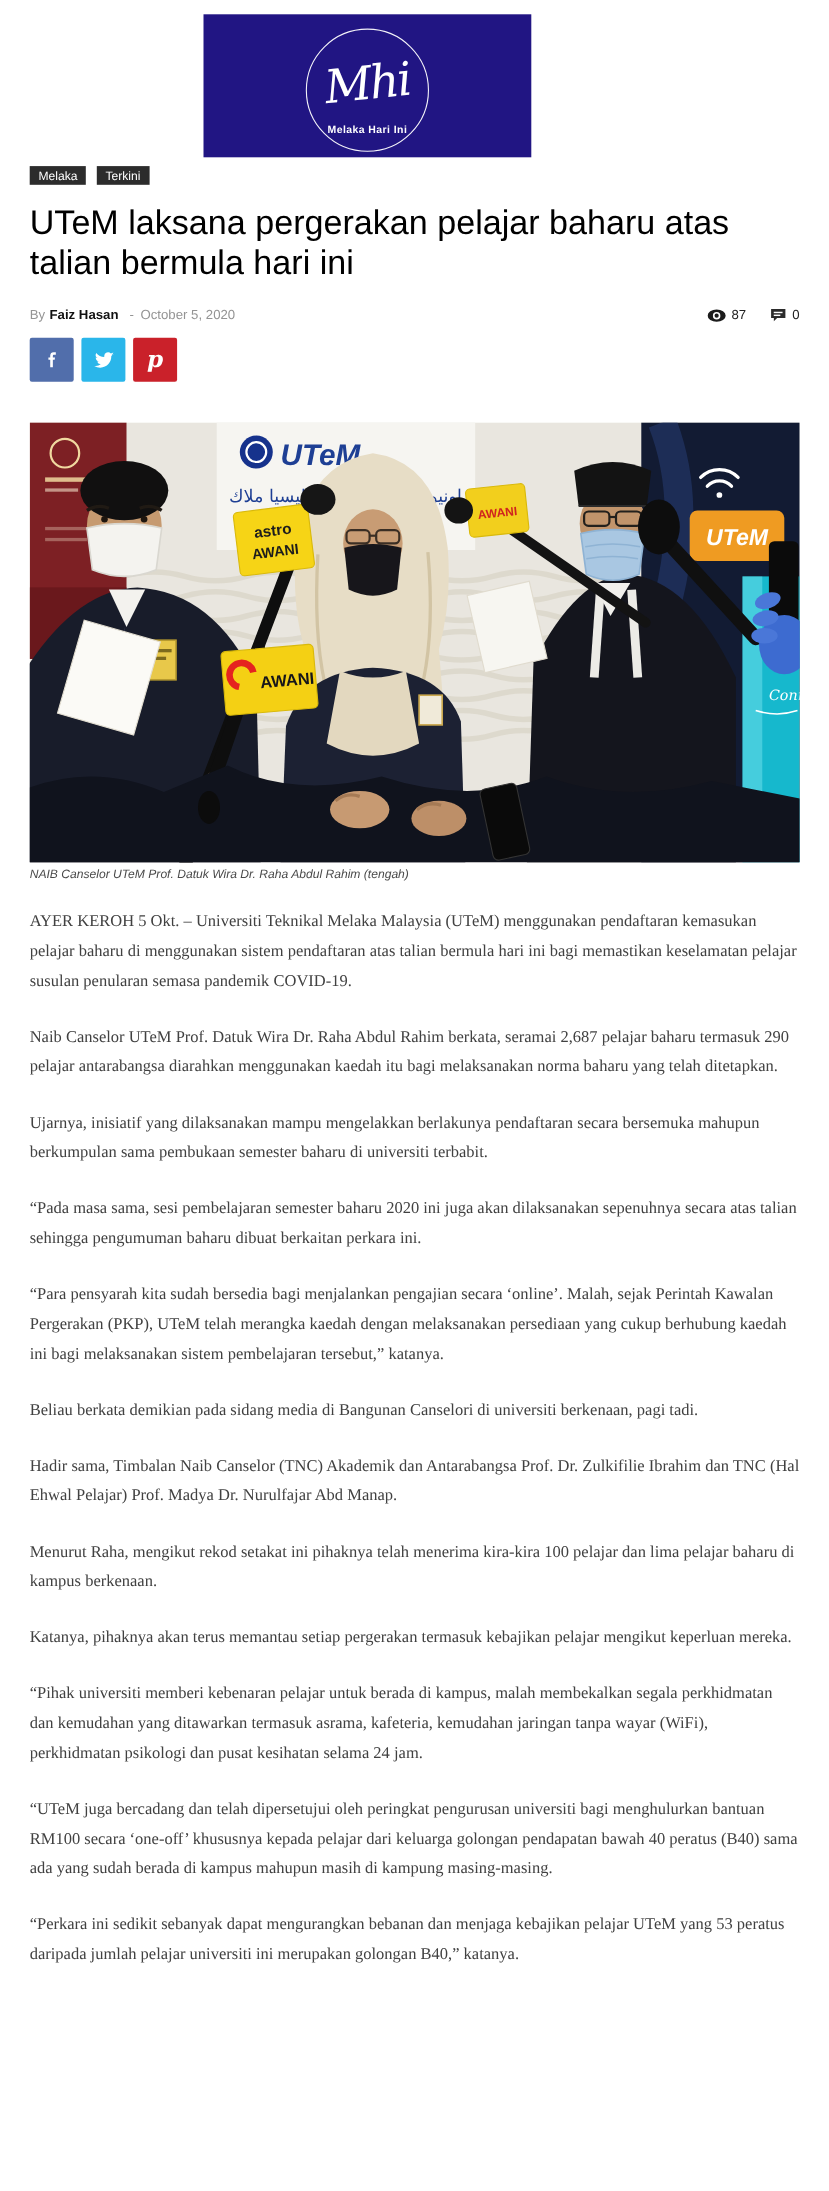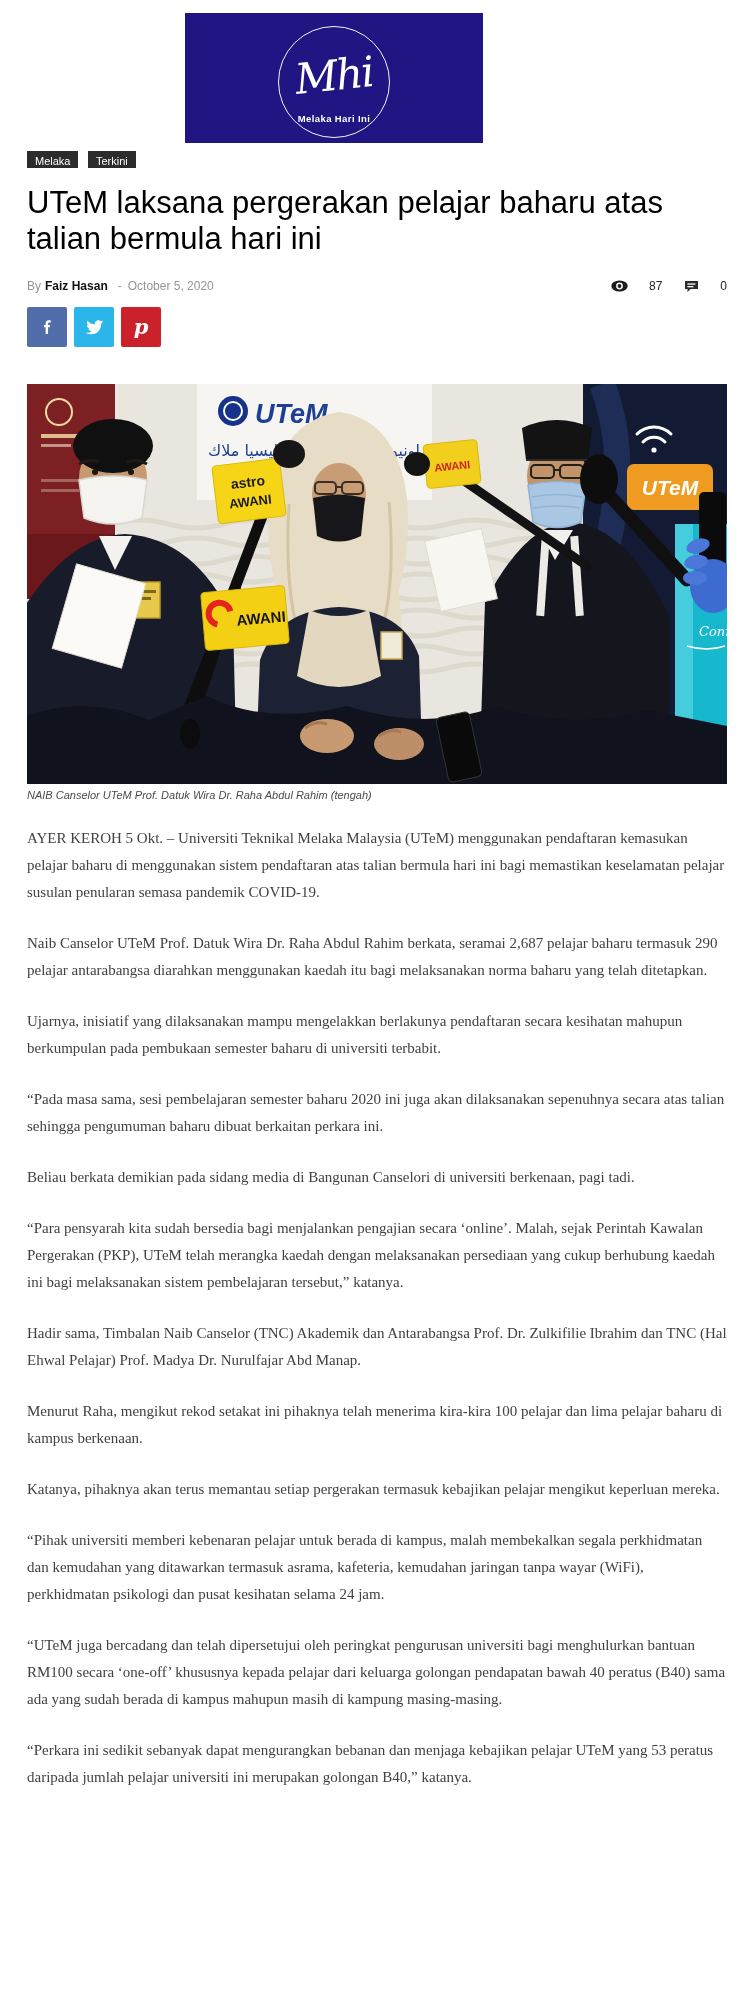--- a/index.html
+++ b/index.html
@@ -55,21 +55,21 @@
     display: flex; align-items: center; justify-content: space-between;
   }
   .byline .author {
     color: #111; font-weight: bold; text-decoration: none; cursor: pointer;
     margin: 0 4px 0 4px;
   }
   .byline .sep { margin: 0 6px; }
   .byline-meta { display: flex; align-items: center; color: #222; }
   .byline-meta svg { display: block; }
   .meta-count { margin-left: 5px; font-size: 12px; color: #222; }
-  .meta-group { display: flex; align-items: center; gap: 16px; }
+  .meta-group { display: flex; align-items: flex-end; }
   .meta-group + .meta-group { margin-left: 22px; }
 
   
   .share { margin-top: 14px; display: flex; }
   .share-btn {
     width: 40px; height: 40px; margin-right: 7px; border: none; border-radius: 2px;
     display: flex; align-items: center; justify-content: center; cursor: pointer;
   }
   .share-facebook  { background: #516eab; }
   .share-twitter   { background: #2ab6ea; }
@@ -304,24 +304,24 @@
             <ellipse cx="668" cy="194" rx="12" ry="7" fill="#4a77d8"></ellipse>
           </g>
         </g>
       </svg>
       <figcaption class="caption">NAIB Canselor UTeM Prof. Datuk Wira Dr. Raha Abdul Rahim (tengah)</figcaption>
     </figure>
 
     <div class="article-body" id="article-body">
         <p>AYER KEROH 5 Okt. – Universiti Teknikal Melaka Malaysia (UTeM) menggunakan pendaftaran kemasukan pelajar baharu di menggunakan sistem pendaftaran atas talian bermula hari ini bagi memastikan keselamatan pelajar susulan penularan semasa pandemik COVID-19.</p>
         <p>Naib Canselor UTeM Prof. Datuk Wira Dr. Raha Abdul Rahim berkata, seramai 2,687 pelajar baharu termasuk 290 pelajar antarabangsa diarahkan menggunakan kaedah itu bagi melaksanakan norma baharu yang telah ditetapkan.</p>
-        <p>Ujarnya, inisiatif yang dilaksanakan mampu mengelakkan berlakunya pendaftaran secara kesihatan mahupun berkumpulan pada pembukaan semester baharu di universiti terbabit.</p>
+        <p>Ujarnya, inisiatif yang dilaksanakan mampu mengelakkan berlakunya pendaftaran secara bersemuka mahupun berkumpulan sama pembukaan semester baharu di universiti terbabit.</p>
         <p>“Pada masa sama, sesi pembelajaran semester baharu 2020 ini juga akan dilaksanakan sepenuhnya secara atas talian sehingga pengumuman baharu dibuat berkaitan perkara ini.</p>
+        <p>“Para pensyarah kita sudah bersedia bagi menjalankan pengajian secara ‘online’. Malah, sejak Perintah Kawalan Pergerakan (PKP), UTeM telah merangka kaedah dengan melaksanakan persediaan yang cukup berhubung kaedah ini bagi melaksanakan sistem pembelajaran tersebut,” katanya.</p>
         <p>Beliau berkata demikian pada sidang media di Bangunan Canselori di universiti berkenaan, pagi tadi.</p>
-        <p>“Para pensyarah kita sudah bersedia bagi menjalankan pengajian secara ‘online’. Malah, sejak Perintah Kawalan Pergerakan (PKP), UTeM telah merangka kaedah dengan melaksanakan persediaan yang cukup berhubung kaedah ini bagi melaksanakan sistem pembelajaran tersebut,” katanya.</p>
         <p>Hadir sama, Timbalan Naib Canselor (TNC) Akademik dan Antarabangsa Prof. Dr. Zulkifilie Ibrahim dan TNC (Hal Ehwal Pelajar) Prof. Madya Dr. Nurulfajar Abd Manap.</p>
         <p>Menurut Raha, mengikut rekod setakat ini pihaknya telah menerima kira-kira 100 pelajar dan lima pelajar baharu di kampus berkenaan.</p>
         <p>Katanya, pihaknya akan terus memantau setiap pergerakan termasuk kebajikan pelajar mengikut keperluan mereka.</p>
         <p>“Pihak universiti memberi kebenaran pelajar untuk berada di kampus, malah membekalkan segala perkhidmatan dan kemudahan yang ditawarkan termasuk asrama, kafeteria, kemudahan jaringan tanpa wayar (WiFi), perkhidmatan psikologi dan pusat kesihatan selama 24 jam.</p>
         <p>“UTeM juga bercadang dan telah dipersetujui oleh peringkat pengurusan universiti bagi menghulurkan bantuan RM100 secara ‘one-off’ khususnya kepada pelajar dari keluarga golongan pendapatan bawah 40 peratus (B40) sama ada yang sudah berada di kampus mahupun masih di kampung masing-masing.</p>
         <p>“Perkara ini sedikit sebanyak dapat mengurangkan bebanan dan menjaga kebajikan pelajar UTeM yang 53 peratus daripada jumlah pelajar universiti ini merupakan golongan B40,” katanya.</p>
       </div>
 
   </main>
 </div>

